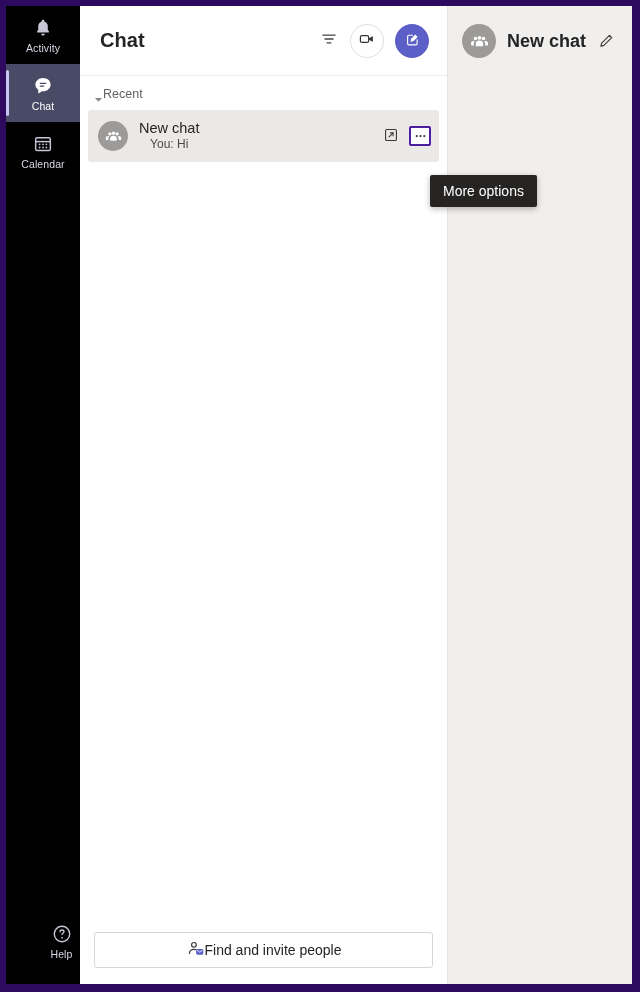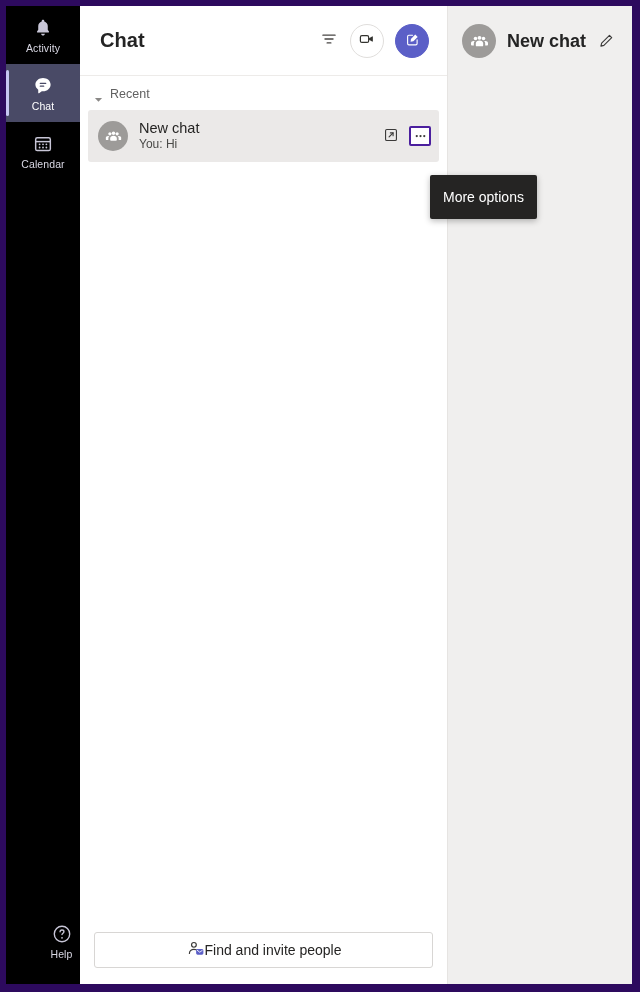--- a/index.html
+++ b/index.html
@@ -126,21 +126,20 @@
     background: #5b5fc7;
     border-color: #5b5fc7;
     color: #ffffff;
   }
 
   
   #recent-row {
     height: 28px;
     display: flex;
     align-items: center;
-    gap: 7px;
     padding: 0 12px 0 14px;
     margin-top: 4px;
     cursor: pointer;
   }
   #recent-label {
     font-size: 12.5px;
     color: #616161;
   }
   .chev {
     width: 9px; height: 9px;
@@ -177,20 +176,21 @@
     font-size: 14.5px;
     color: #252423;
     line-height: 17px;
     white-space: nowrap;
   }
   #chat-preview {
     font-size: 12px;
     color: #4a4a48;
     line-height: 15px;
     white-space: nowrap;
+    text-align: center;
   }
   #row-actions {
     margin-left: auto;
     display: flex;
     align-items: center;
     gap: 8px;
   }
   .row-icon-btn {
     width: 20px; height: 20px;
     display: flex; align-items: center; justify-content: center;
@@ -210,21 +210,21 @@
 
   
   #tooltip {
     position: absolute;
     left: 350px;
     top: 169px;
     background: #252423;
     color: #ffffff;
     font-size: 14px;
     line-height: 16px;
-    padding: 14px 13px;
+    padding: 8px 13px;
     border-radius: 2px;
     white-space: nowrap;
     z-index: 20;
     box-shadow: 0 2px 6px rgba(0,0,0,.28);
   }
 
   #list-body { flex: 1 1 auto; background: #ffffff; }
 
   #list-footer {
     padding: 0 14px 16px 14px;

